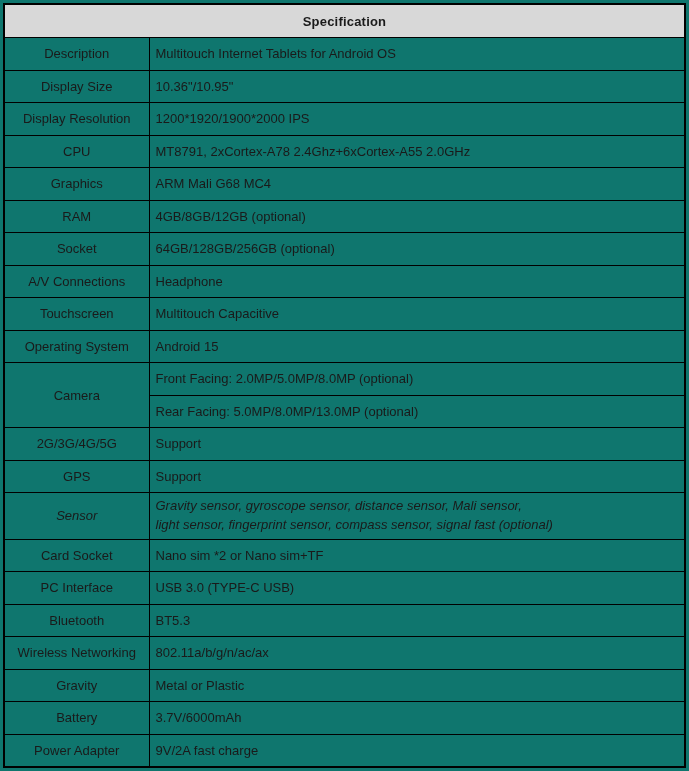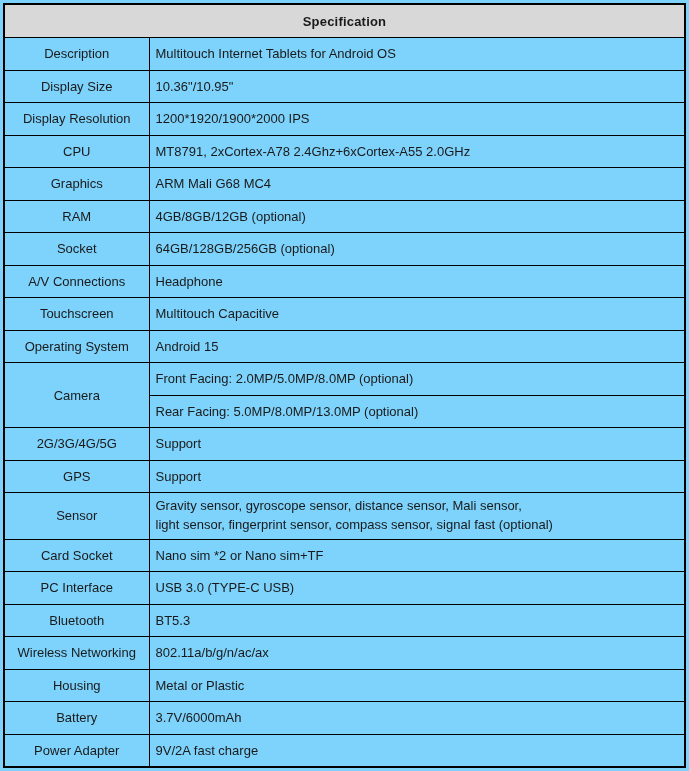--- a/index.html
+++ b/index.html
@@ -6,21 +6,21 @@
     margin: 0;
     padding: 0;
     background: #ffffff;
     font-family: "Liberation Sans", sans-serif;
   }
   .page {
     width: 689px;
     height: 771px;
     box-sizing: border-box;
     padding: 3px;
-    background: #7dd3fc;
+    background: #0f766e;
   }
   table.spec {
     width: 100%;
     height: 100%;
     border-collapse: collapse;
     table-layout: fixed;
   }
   table.spec th,
   table.spec td {
     border: 1.5px solid #000000;
@@ -41,21 +41,21 @@
     font-size: 15px;
     font-weight: bold;
     text-align: center;
     letter-spacing: 0.2px;
   }
   col.label-col { width: 145px; }
   td.label-cell {
     text-align: center;
   }
   tr.row { height: 32px; }
-  tr.row-tall { height: 46px; }
+  tr.row-tall { height: 46px; font-style: italic; }
   td.value-cell .line { display: block; line-height: 1.45; }
 </style>
 </head>
 <body>
 
 <div class="page">
   <table class="spec">
     <colgroup>
       <col class="label-col">
       <col>
@@ -138,21 +138,21 @@
         </tr>
         <tr class="row">
           <td class="label-cell">Bluetooth</td>
           <td class="value-cell">BT5.3</td>
         </tr>
         <tr class="row">
           <td class="label-cell">Wireless Networking</td>
           <td class="value-cell">802.11a/b/g/n/ac/ax</td>
         </tr>
         <tr class="row">
-          <td class="label-cell">Housing</td>
+          <td class="label-cell">Gravity</td>
           <td class="value-cell">Metal or Plastic</td>
         </tr>
         <tr class="row">
           <td class="label-cell">Battery</td>
           <td class="value-cell">3.7V/6000mAh</td>
         </tr>
         <tr class="row">
           <td class="label-cell">Power Adapter</td>
           <td class="value-cell">9V/2A fast charge</td>
         </tr>

